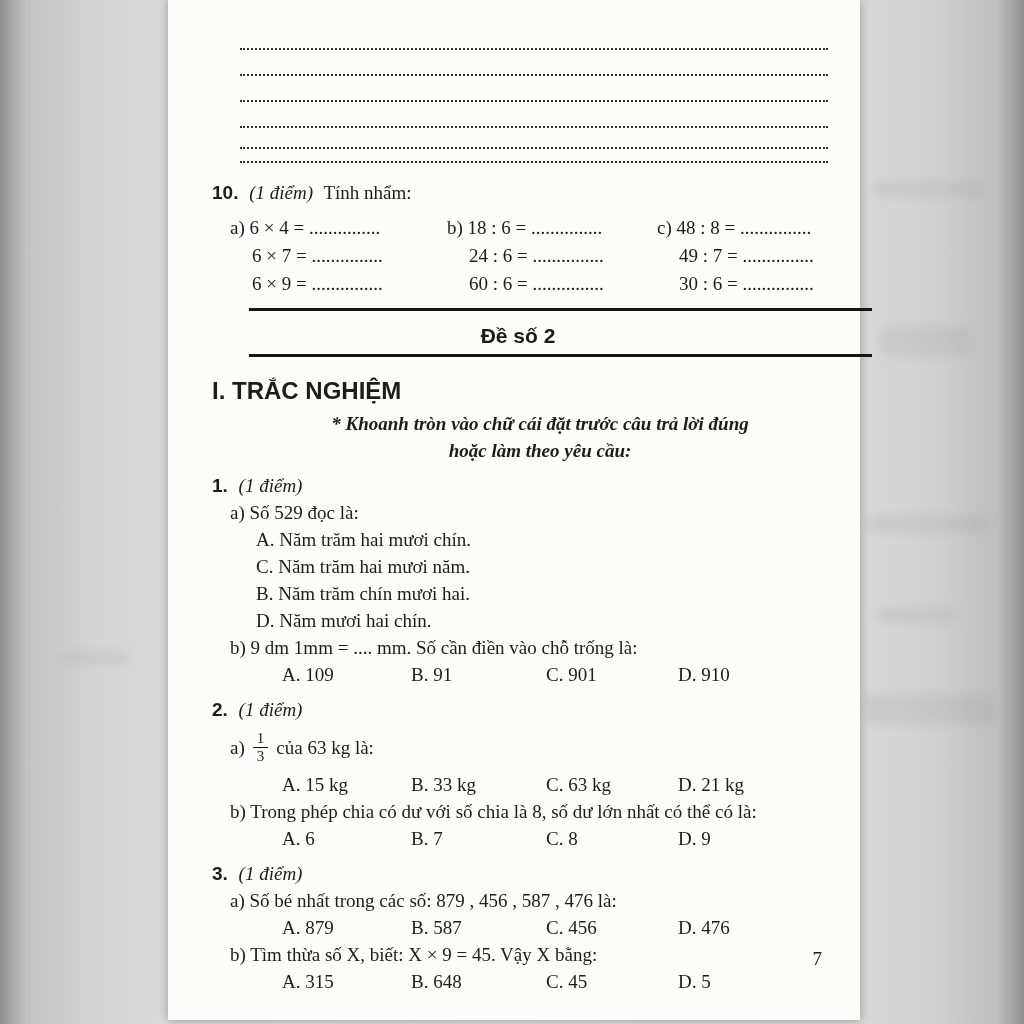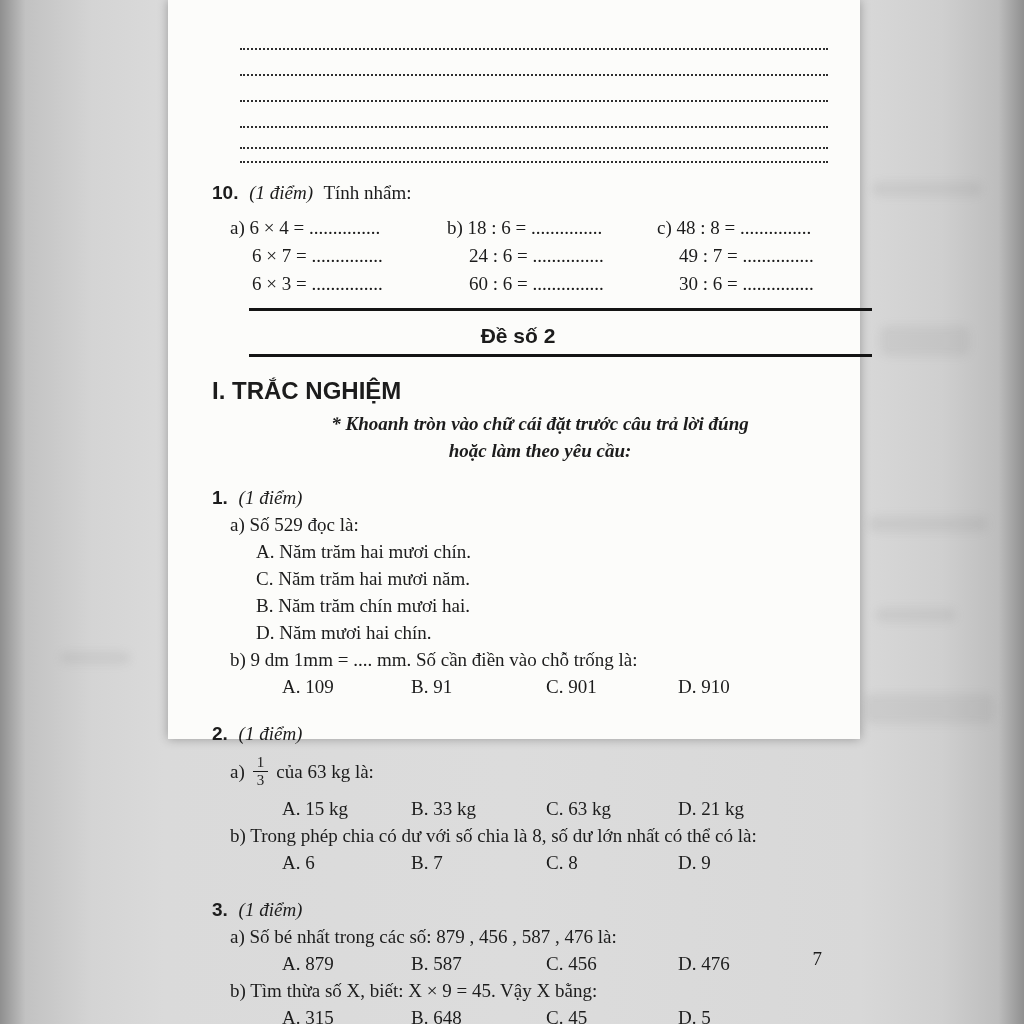--- a/index.html
+++ b/index.html
@@ -7,21 +7,21 @@
   body {
     font-family:"Liberation Serif", serif;
     color:#1c1c1c;
     position:relative;
     overflow:hidden;
     background:linear-gradient(90deg,
       #8f8f8f 0%, #c2c2c2 2.5%, #d4d4d4 9%, #dadada 16%,
       #dcdcdc 50%, #d8d8d8 84%, #cfcfcf 92%, #bdbdbd 97.5%, #909090 100%);
   }
   .page {
-    position:absolute; left:168px; top:0; width:692px; height:739px;
+    position:absolute; left:168px; top:0; width:692px; height:1020px;
     background:#fcfcfa;
     box-shadow:0 0 10px rgba(0,0,0,0.30);
   }
   .content { padding:24px 36px 0 44px; font-size:19px; line-height:27px; }
 
   
   .answer-lines { margin-left:28px; width:588px; }
   .dot-line { height:26px; border-bottom:2.5px dotted #2e2e2e; }
   .dot-line:nth-child(5){ height:21px; }
   .dot-line:nth-child(6){ height:14px; }
@@ -41,21 +41,21 @@
     font-weight:bold; font-size:21px; line-height:32px; padding:9px 0 2px 0;
   }
 
   .section-heading {
     margin-top:20px; font-family:"Liberation Sans", sans-serif;
     font-weight:bold; font-size:24px;
   }
   .centered { text-align:center; font-weight:bold; font-style:italic; padding-left:44px; }
   .centered.first { margin-top:6px; }
 
-  .qblock-head { margin-top:20px; }
+  .qblock-head { margin-top:8px; }
   .sub   { padding-left:18px; }
   .optline { padding-left:44px; }
   .opt-grid { display:grid; grid-template-columns:129px 135px 132px 1fr; margin-left:70px; }
 
   .frac-line { display:flex; align-items:center; height:48px; padding-left:18px; }
   .frac { display:inline-block; text-align:center; font-size:15px; line-height:17px; margin:0 8px; }
   .frac-num { display:block; border-bottom:1.6px solid #151515; padding:0 4px; }
   .frac-den { display:block; }
 
   .page-number { position:absolute; right:38px; top:948px; font-size:19px; }
@@ -101,21 +101,21 @@
           <span class="cell">a) 6 × 4 = ...............</span>
           <span class="cell">b) 18 : 6 = ...............</span>
           <span class="cell">c) 48 : 8 = ...............</span>
         </div>
         <div class="q10-row cont">
           <span class="cell">6 × 7 =  ...............</span>
           <span class="cell">24 : 6 = ...............</span>
           <span class="cell">49 : 7 = ...............</span>
         </div>
         <div class="q10-row cont">
-          <span class="cell">6 × 3 = ...............</span>
+          <span class="cell">6 × 9 = ...............</span>
           <span class="cell">60 : 6 = ...............</span>
           <span class="cell">30 : 6 = ...............</span>
         </div>
       </div>
     </div>
 
     <div class="rule top"></div>
     <div class="exam-title">Đề số 2</div>
     <div class="rule"></div>
 

